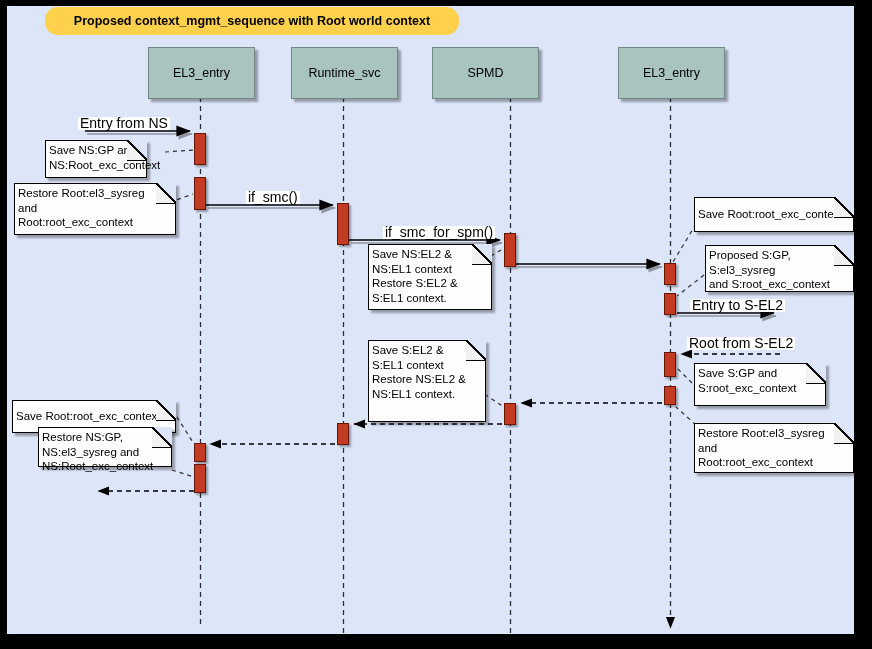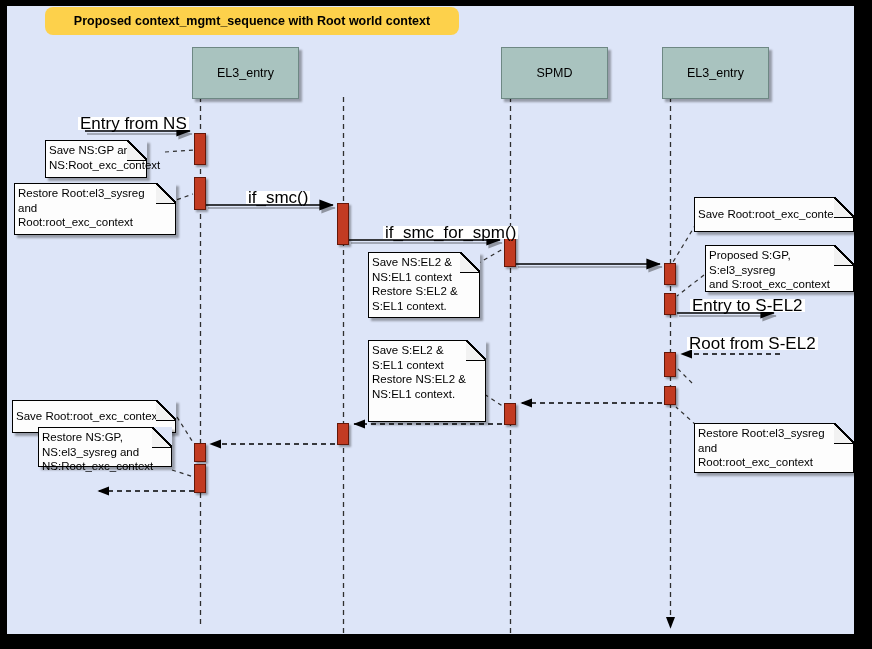--- a/index.html
+++ b/index.html
@@ -9,41 +9,40 @@
     font-family:"Liberation Sans", sans-serif; color:#000;
   }
   .frame-strip{position:absolute; background:#000; z-index:10;}
   #frame-top{left:0;top:0;width:872px;height:6px;}
   #frame-left{left:0;top:0;width:7px;height:649px;}
   #frame-right{left:854px;top:0;width:18px;height:649px;}
   #frame-bottom{left:0;top:634px;width:872px;height:15px;}
 
   .title-banner{
     position:absolute; left:45px; top:7px; width:414px; height:28px;
-    background:#fdd14b; border-radius:8px; z-index:2;
+    background:#fdd14b; border-radius:13px; z-index:2;
     display:flex; align-items:center; justify-content:center;
     font-size:12.5px; font-weight:bold;text-align:right;
   }
   .participant{
     position:absolute; top:47px; width:105px; height:50px;
     background:#a9c3bf; border:1px solid #6e8884;
     box-shadow:3px 3px 2px rgba(0,0,0,0.32); z-index:2;
     display:flex; align-items:center; justify-content:center;
     font-size:12.5px;
-    margin-left:44px;
   }
   svg.wires{position:absolute; left:0; top:0; z-index:1; pointer-events:none;}
 
   .activation{
     position:absolute; width:12px; background:#c23b22; border:1px solid #641708;
     box-shadow:2px 2px 2px rgba(0,0,0,0.35); z-index:2; box-sizing:border-box;
   }
   .msg-label{
     position:absolute; z-index:3; background:#ffffff; padding:0 2px;
-    font-size:17px; line-height:13px; white-space:nowrap;
+    font-size:14px; line-height:13px; white-space:nowrap;
   }
   .note{
     position:absolute; z-index:3; background:#fdfdfd; border:1px solid #000;
     box-shadow:3px 3px 2px rgba(0,0,0,0.32); box-sizing:border-box;
   }
   .note-text{
     padding:2px 3px; font-size:11.5px; line-height:14.5px; white-space:pre-line;
   }
   .note.vcenter{display:flex; align-items:center;}
   .note.vcenter .note-text{padding-top:0; padding-bottom:0;}
@@ -102,21 +101,22 @@
       <line x1="206" y1="205" x2="333" y2="205" marker-end="url(#ah)"></line>
       <line x1="349" y1="240" x2="500" y2="240" marker-end="url(#ah)"></line>
       <line x1="516" y1="264" x2="660" y2="264" marker-end="url(#ah)"></line>
       <line x1="677" y1="313" x2="774" y2="313" marker-end="url(#ah)"></line>
     </g>
   </svg>
 
   <div class="title-banner">Proposed context_mgmt_sequence with Root world context</div>
 
   <div class="participant" style="left:148px">EL3_entry</div>
-  <div class="participant" style="left:457px">SPMD</div>
+  <div class="participant" style="left:291px">Runtime_svc</div>
+  <div class="participant" style="left:432px">SPMD</div>
   <div class="participant" style="left:618px">EL3_entry</div>
 
   <div class="activation" style="left:194px;top:133px;height:32px"></div>
   <div class="activation" style="left:194px;top:177px;height:33px"></div>
   <div class="activation" style="left:194px;top:443px;height:19px"></div>
   <div class="activation" style="left:194px;top:464px;height:29px"></div>
   <div class="activation" style="left:337px;top:203px;height:42px"></div>
   <div class="activation" style="left:337px;top:423px;height:22px"></div>
   <div class="activation" style="left:504px;top:233px;height:34px"></div>
   <div class="activation" style="left:504px;top:403px;height:22px"></div>
@@ -135,35 +135,40 @@
     <span class="fold"></span>
     <div class="note-text">Save NS:GP and
 NS:Root_exc_context</div>
   </div>
   <div class="note" style="left:14px;top:183px;width:162px;height:52px">
     <span class="fold"></span>
     <div class="note-text">Restore Root:el3_sysreg
 and
 Root:root_exc_context</div>
   </div>
-  <div class="note" style="left:368px;top:252px;width:112px;height:66px">
+  <div class="note" style="left:368px;top:244px;width:124px;height:66px">
     <span class="fold"></span>
     <div class="note-text">Save NS:EL2 &amp;
 NS:EL1 context
 Restore S:EL2 &amp;
 S:EL1 context.</div>
   </div>
   <div class="note vcenter" style="left:694px;top:197px;width:160px;height:35px">
     <span class="fold"></span>
     <div class="note-text">Save Root:root_exc_context</div>
   </div>
   <div class="note" style="left:705px;top:245px;width:149px;height:47px">
     <span class="fold"></span>
     <div class="note-text">Proposed S:GP, S:el3_sysreg
 and S:root_exc_context</div>
+  </div>
+  <div class="note" style="left:694px;top:363px;width:132px;height:43px">
+    <span class="fold"></span>
+    <div class="note-text">Save S:GP and
+S:root_exc_context</div>
   </div>
   <div class="note" style="left:368px;top:340px;width:118px;height:82px">
     <span class="fold"></span>
     <div class="note-text">Save S:EL2 &amp;
 S:EL1 context
 Restore NS:EL2 &amp;
 NS:EL1 context.</div>
   </div>
   <div class="note" style="left:694px;top:423px;width:160px;height:50px">
     <span class="fold"></span>

